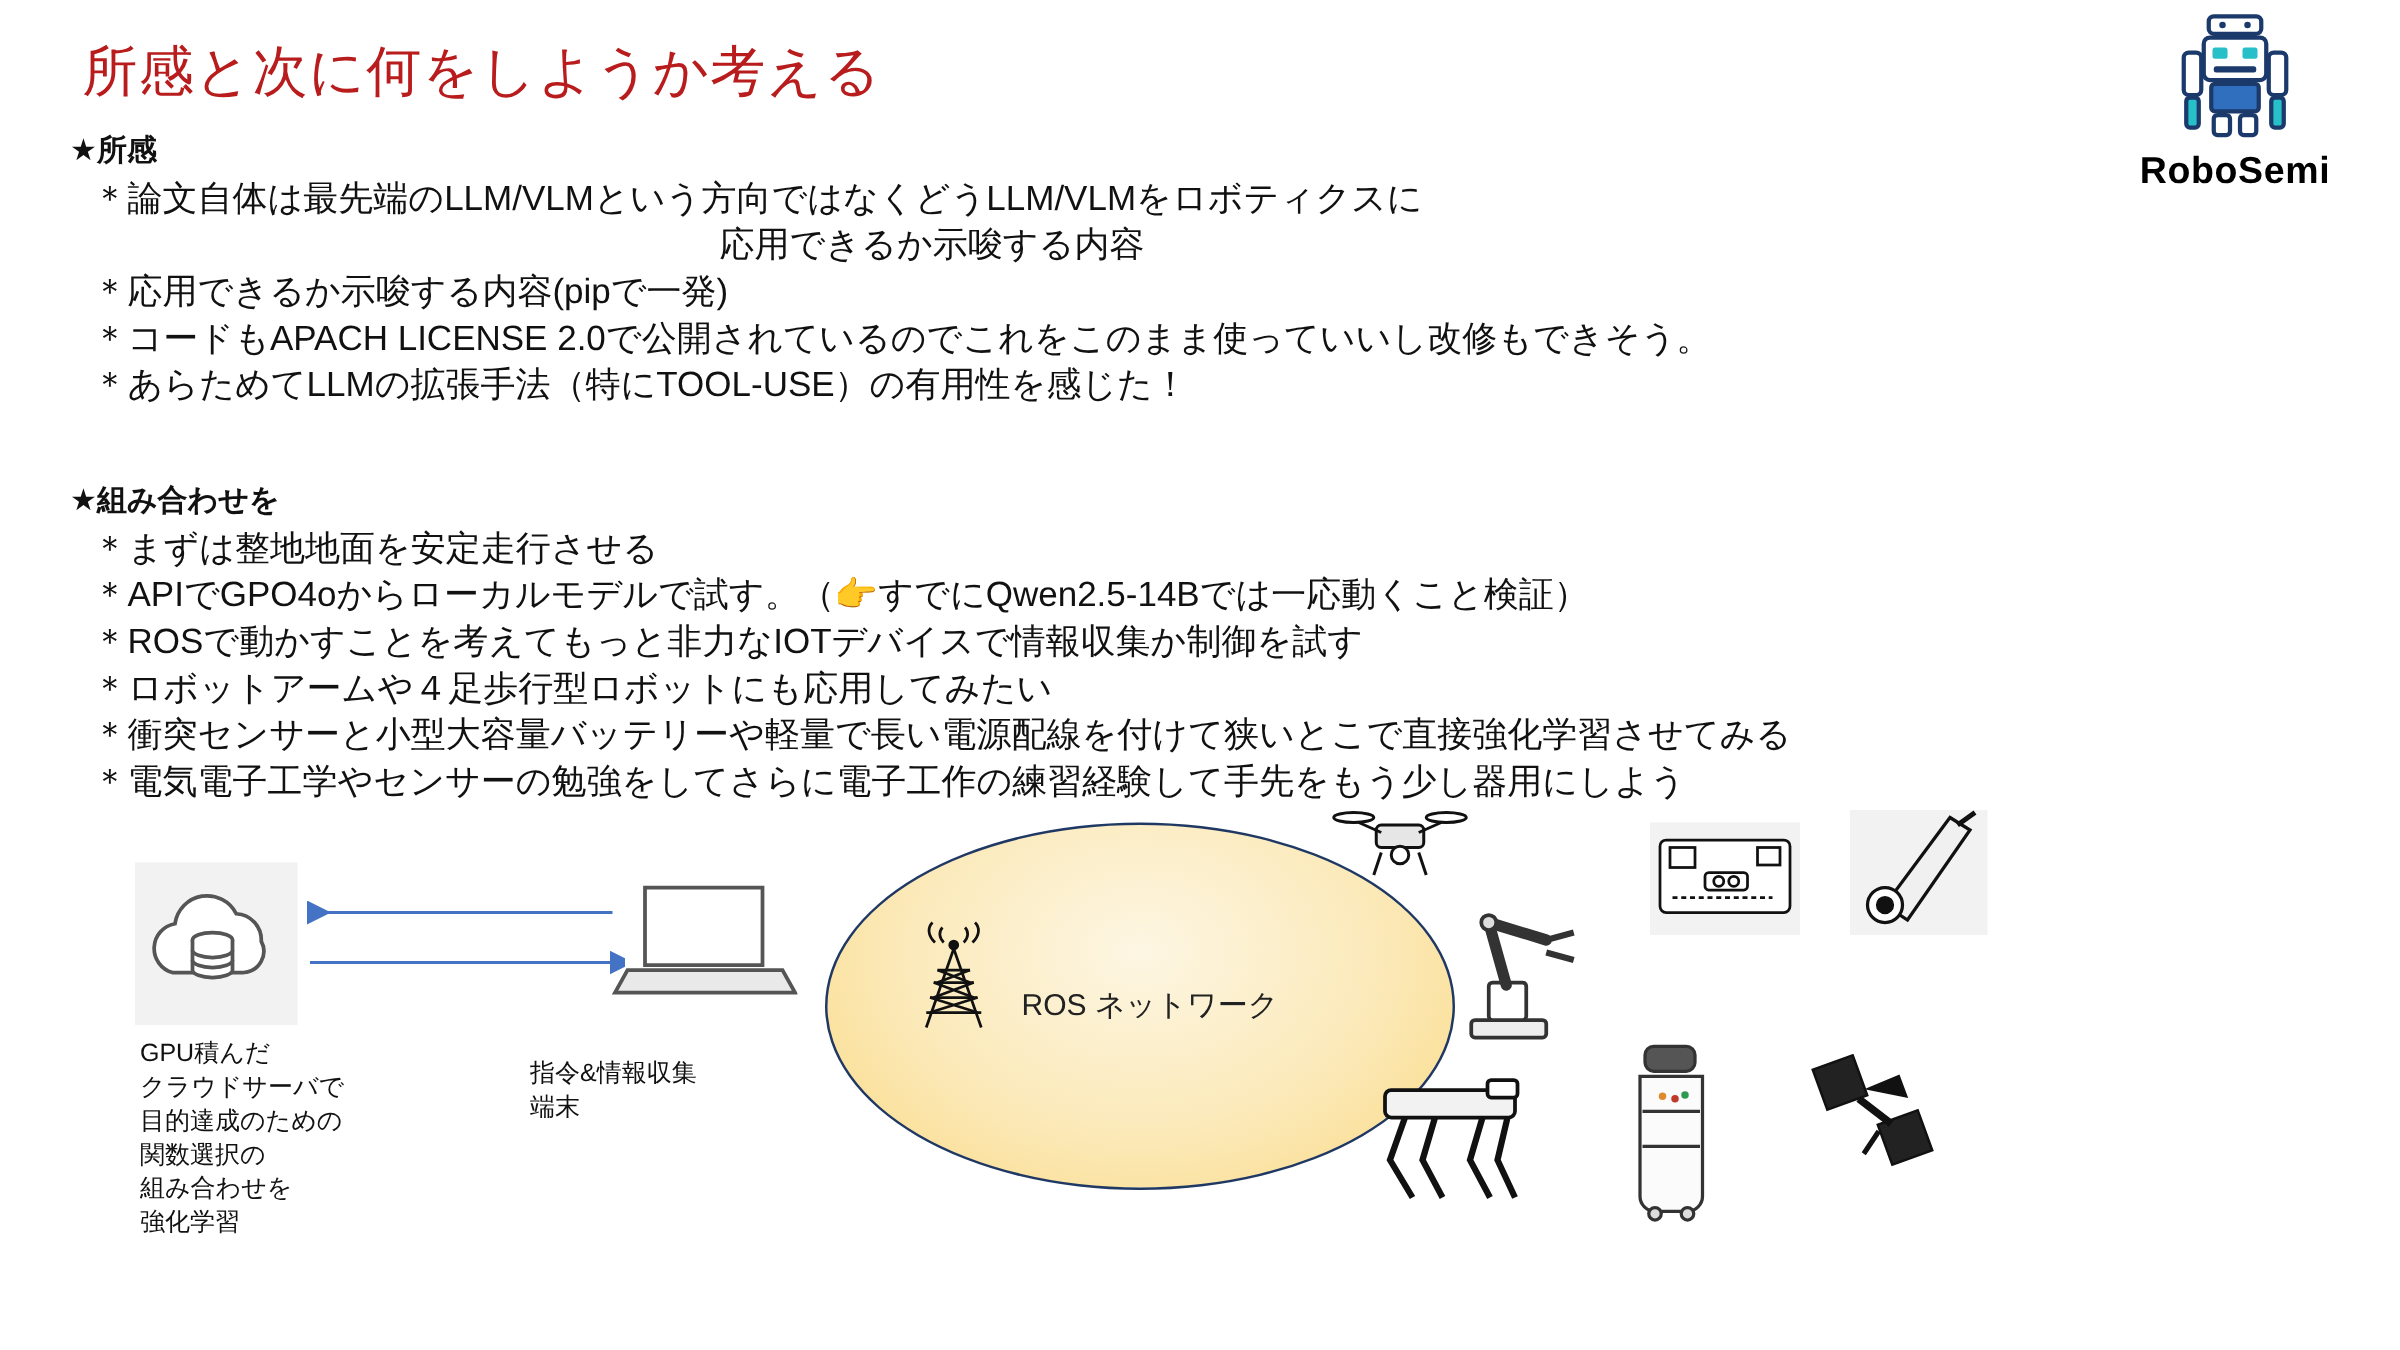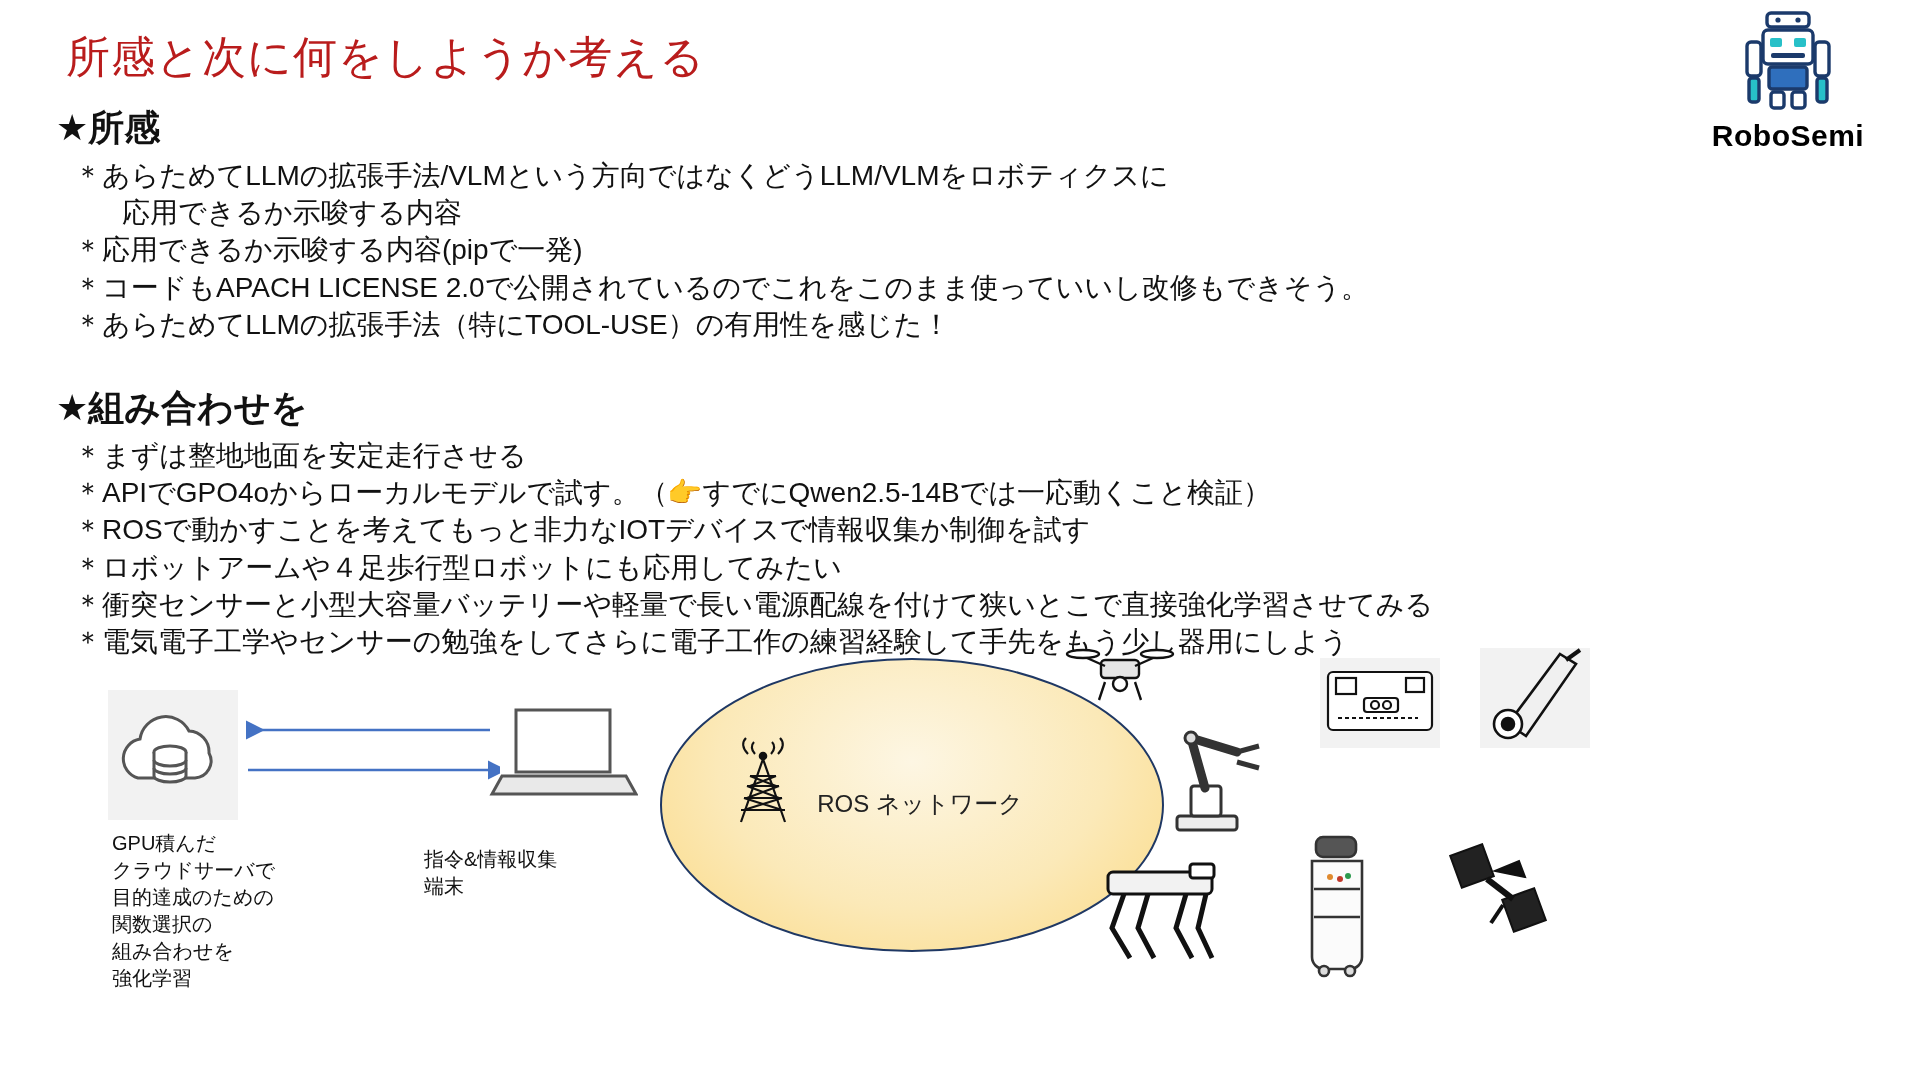--- a/index.html
+++ b/index.html
@@ -42,32 +42,33 @@
     letter-spacing: 0.5px;
     margin-top: 2px;
   }
 
   
   .section {
     position: absolute;
     left: 56px;
   }
   .section-head {
-    font-size: 36px;
+    font-size: 24px;
     font-weight: bold;
     margin-bottom: 4px;
   }
   .bullet {
     font-size: 28px;
     line-height: 1.33;
     white-space: nowrap;
     padding-left: 18px;
   }
   .bullet.cont {
     padding-left: 66px;
+    text-align: center;
   }
   .sec-impressions { top: 104px; }
   .sec-next { top: 384px; }
 
   
   .diagram {
     position: absolute;
     left: 0;
     top: 648px;
     width: 1724px;
@@ -178,21 +179,21 @@
       <rect x="84" y="70" width="10" height="24" rx="3" fill="#27c0c8" stroke="#1b3a6b"></rect>
       <rect x="38" y="84" width="13" height="16" rx="3" fill="#ffffff"></rect>
       <rect x="59" y="84" width="13" height="16" rx="3" fill="#ffffff"></rect>
     </g>
   </svg>
   <div class="logo-text">RoboSemi</div>
 </div>
 
 <div class="section sec-impressions">
   <div class="section-head">★所感</div>
-  <div class="bullet">＊あらためてLLMの拡張手法/VLMという方向ではなくどうLLM/VLMをロボティクスに</div>
+  <div class="bullet">＊論文自体は最先端のLLM/VLMという方向ではなくどうLLM/VLMをロボティクスに</div>
   <div class="bullet cont">応用できるか示唆する内容</div>
   <div class="bullet">＊応用できるか示唆する内容(pipで一発)</div>
   <div class="bullet">＊コードもAPACH LICENSE 2.0で公開されているのでこれをこのまま使っていいし改修もできそう。</div>
   <div class="bullet">＊あらためてLLMの拡張手法（特にTOOL-USE）の有用性を感じた！</div>
 </div>
 
 <div class="section sec-next">
   <div class="section-head">★組み合わせを</div>
   <div class="bullet">＊まずは整地地面を安定走行させる</div>
   <div class="bullet">＊APIでGPO4oからローカルモデルで試す。（👉すでにQwen2.5-14Bでは一応動くこと検証）</div>

